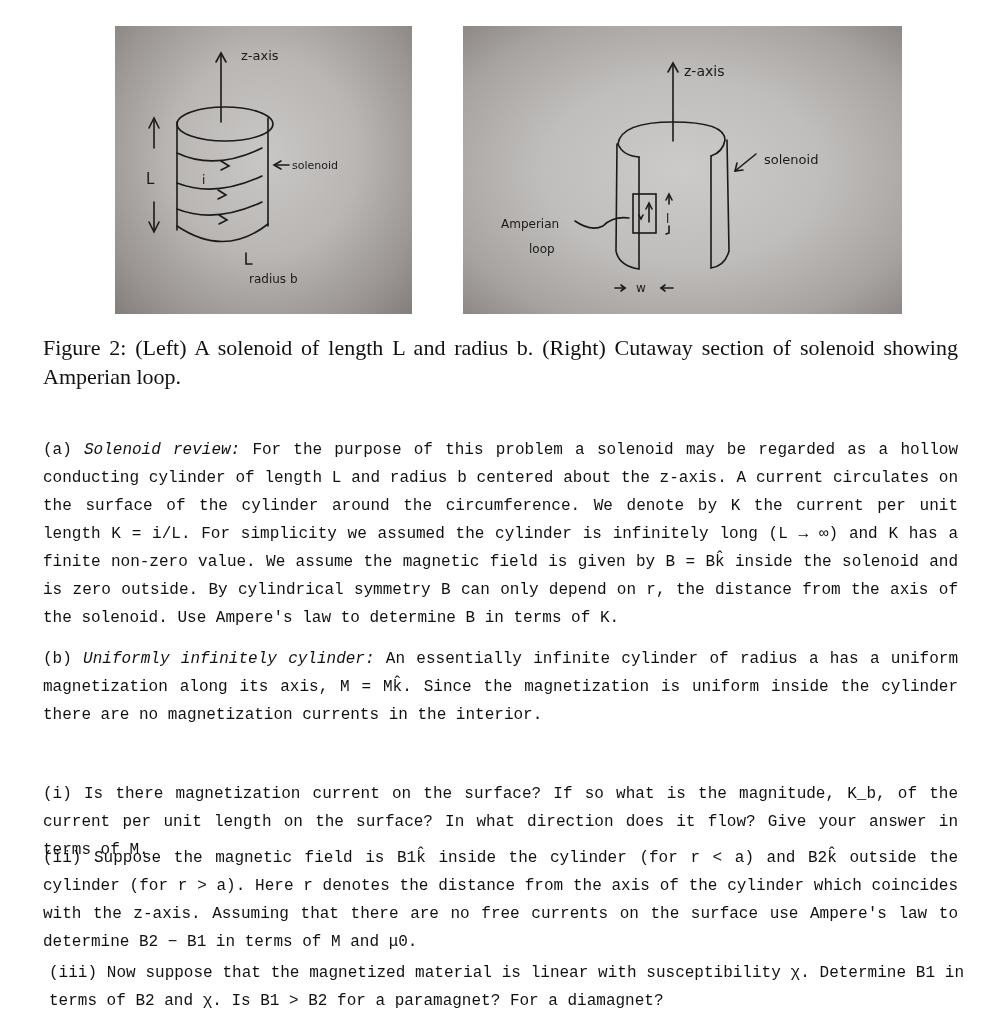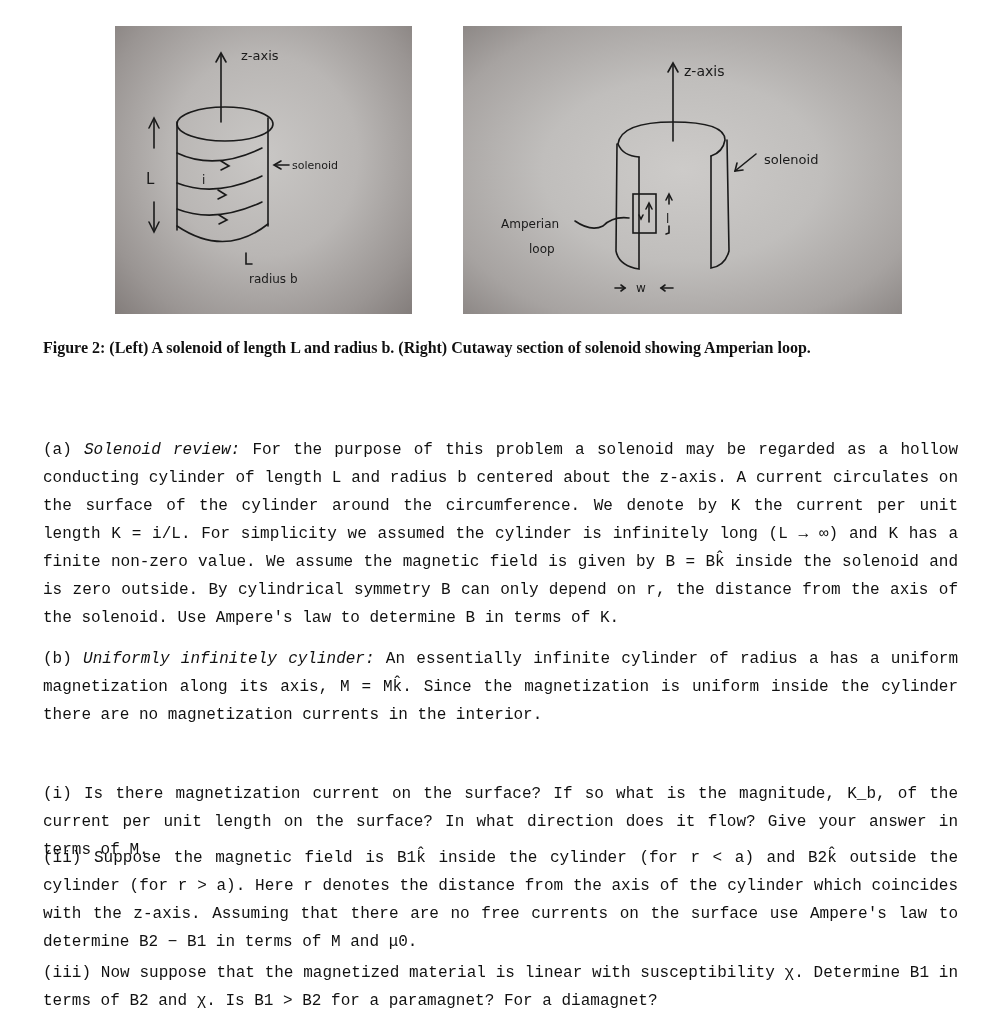--- a/index.html
+++ b/index.html
@@ -6,21 +6,21 @@
   body { width: 987px; height: 1024px; position: relative; overflow: hidden;
          font-family: "Liberation Serif", "DejaVu Serif", serif; color: #111; }
   .photo { position: absolute; top: 26px; height: 288px; overflow: hidden;
            background: radial-gradient(ellipse at 50% 45%, #c9c7c5 0%, #b9b6b4 45%, #9a9593 80%, #837d7b 100%); padding-left: 28px; }
   .photo svg { position: absolute; left: 0; top: 0; }
   #photo-left { left: 115px; width: 269px; }
   #photo-right { left: 463px; width: 411px;
            background: radial-gradient(ellipse at 50% 50%, #cdcbc9 0%, #c0bebc 45%, #a7a3a1 80%, #8d8886 100%); }
   .hand { font-family: "DejaVu Sans", sans-serif; fill: #1a1a1a; }
   .caption { position: absolute; left: 43px; top: 333px; width: 915px;
-             font-size: 16px; line-height: 29px; text-align: justify; font-weight: bold; }
+             font-size: 22px; line-height: 29px; text-align: justify; }
   .para { position: absolute; left: 43px; width: 915px; font-size: 16px;
           line-height: 28px; text-align: justify; font-family: Liberation Mono, monospace; }
   .para p { margin: 0; }
   i, .m { font-style: italic; }
 </style>
 </head>
 <body>
 
 <div id="photo-left" class="photo">
   <svg width="269" height="288" viewBox="0 0 269 288" fill="none" stroke="#1a1a1a" stroke-width="1.6" stroke-linecap="round">
@@ -117,15 +117,15 @@
 </div>
 
 <div class="para" style="top:780px;">
   <p><span>(i)</span> <span>Is there magnetization current on the surface? If so what is the magnitude, K_b, of the current per unit length on the surface? In what direction does it flow? Give your answer in terms of M.</span></p>
 </div>
 
 <div class="para" style="top:824px;margin-top:20px;">
   <p><span>(ii)</span> <span>Suppose the magnetic field is B1k̂ inside the cylinder (for r &lt; a) and B2k̂ outside the cylinder (for r &gt; a). Here r denotes the distance from the axis of the cylinder which coincides with the z-axis. Assuming that there are no free currents on the surface use Ampere's law to determine B2 − B1 in terms of M and μ0.</span></p>
 </div>
 
-<div class="para" style="top:959px;">
+<div class="para" style="top:959px;margin-left:6px;">
   <p><span>(iii)</span> <span>Now suppose that the magnetized material is linear with susceptibility χ. Determine B1 in terms of B2 and χ. Is B1 &gt; B2 for a paramagnet? For a diamagnet?</span></p>
 </div>
 
 </body></html>

